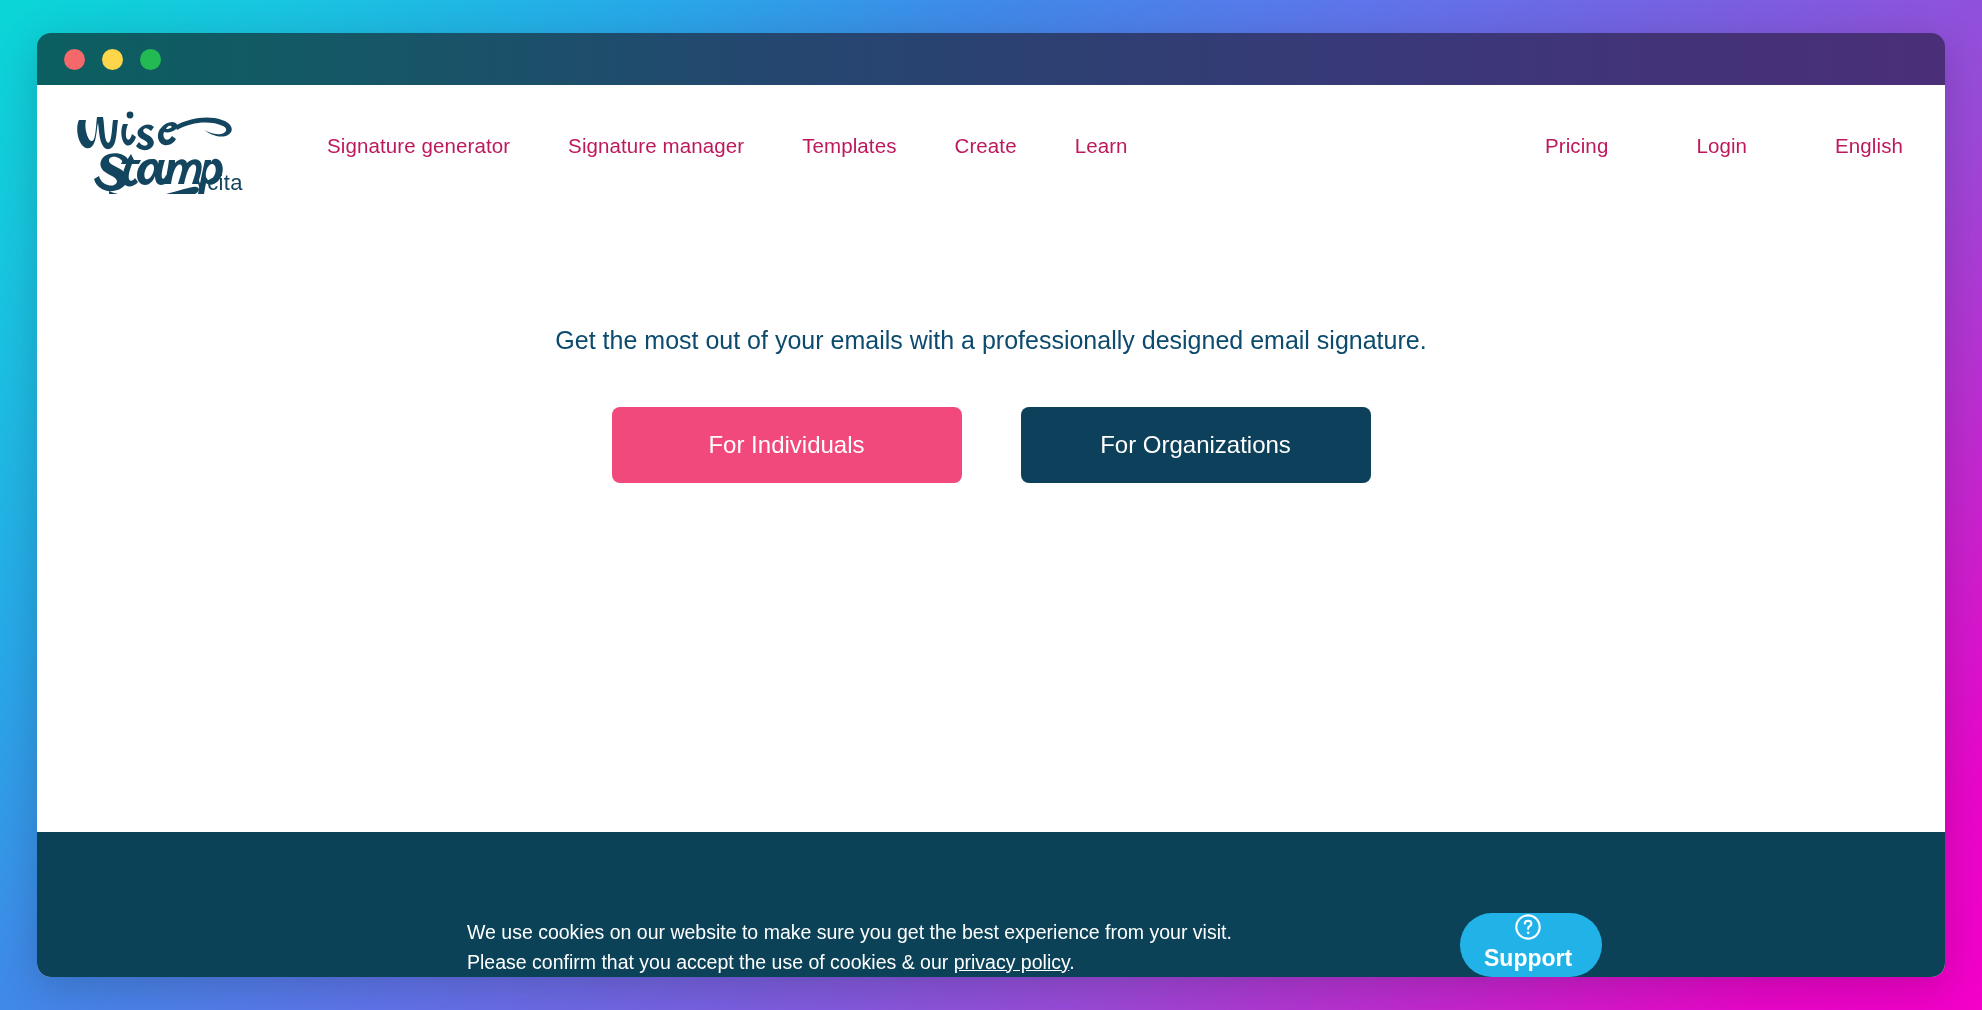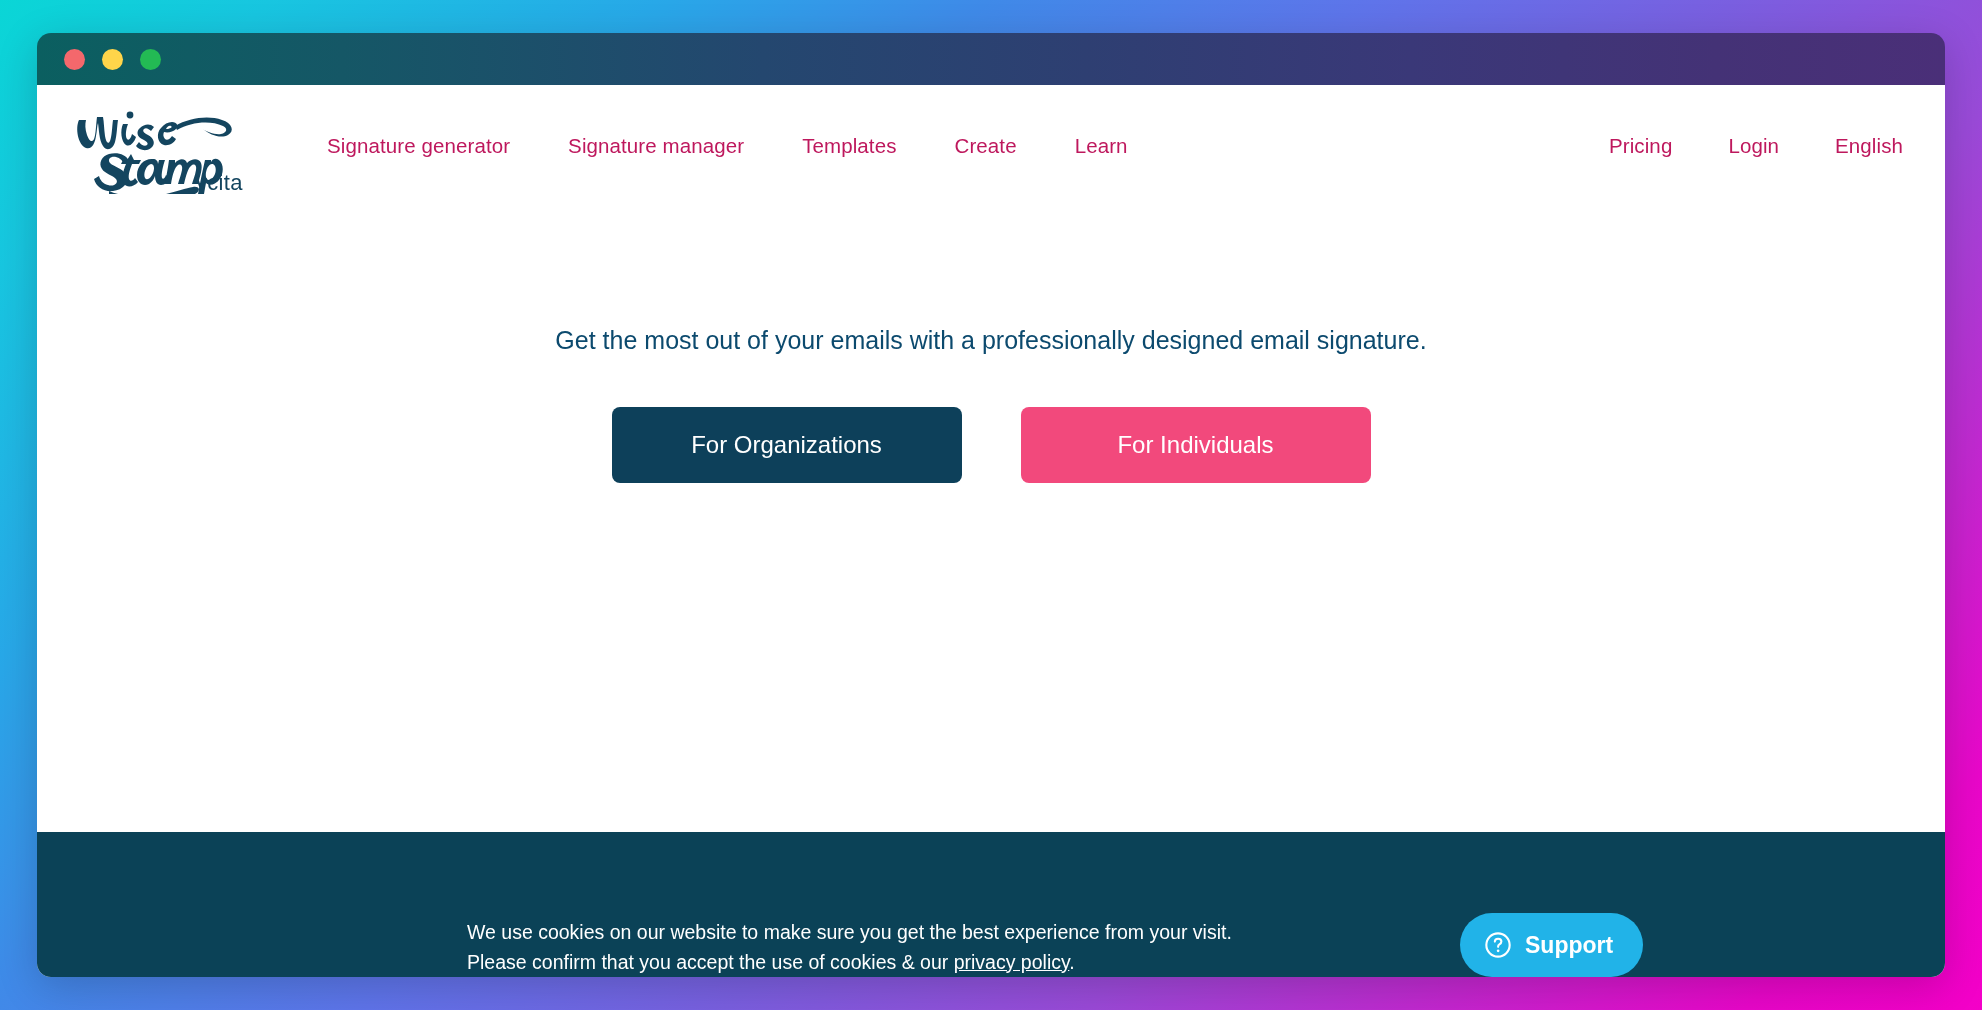--- a/index.html
+++ b/index.html
@@ -103,20 +103,21 @@
     margin-right: 58px;
     cursor: pointer;
     white-space: nowrap;
   }
   .nav-link:last-child { margin-right: 0; }
 
   .nav-right {
     margin-left: auto;
     display: flex;
     align-items: center;
+    gap: 32px;
   }
   .nav-right .nav-link { margin-right: 56px; }
   .nav-right .nav-link:last-child { margin-right: 8px; }
 
   
   .hero {
     text-align: center;
     padding-top: 80px;
   }
 
@@ -239,23 +240,24 @@
     color: #ffffff;
     border: none;
     border-radius: 40px;
     font-size: 23px;
     font-weight: 700;
     font-family: "Liberation Sans", sans-serif;
     height: 64px;
     padding: 0 30px 0 24px;
     display: flex;
     align-items: center;
-    gap: 13px;
+    gap: 4px;
     cursor: pointer;
     flex-shrink: 0;
+    flex-direction: column;
   }
   .support-icon {
     width: 28px;
     height: 28px;
     flex-shrink: 0;
   }
 </style>
 </head>
 <body>
 
@@ -339,22 +341,22 @@
 
     </header>
 
     <section class="hero">
 
       <p class="hero-sub">
         <span>Get the most out of your emails with a professionally designed email signature.</span><br>
       </p>
 
       <div class="cta-row">
+        <button class="btn btn-individuals">For Individuals</button>
         <button class="btn btn-organizations">For Organizations</button>
-        <button class="btn btn-individuals">For Individuals</button>
       </div>
     </section>
 
     <div class="preview">
       <div class="preview-bar">
         <span class="preview-dot"></span>
         <span class="preview-dot"></span>
         <span class="preview-dot"></span>
       </div>
       <div class="preview-body"></div>

